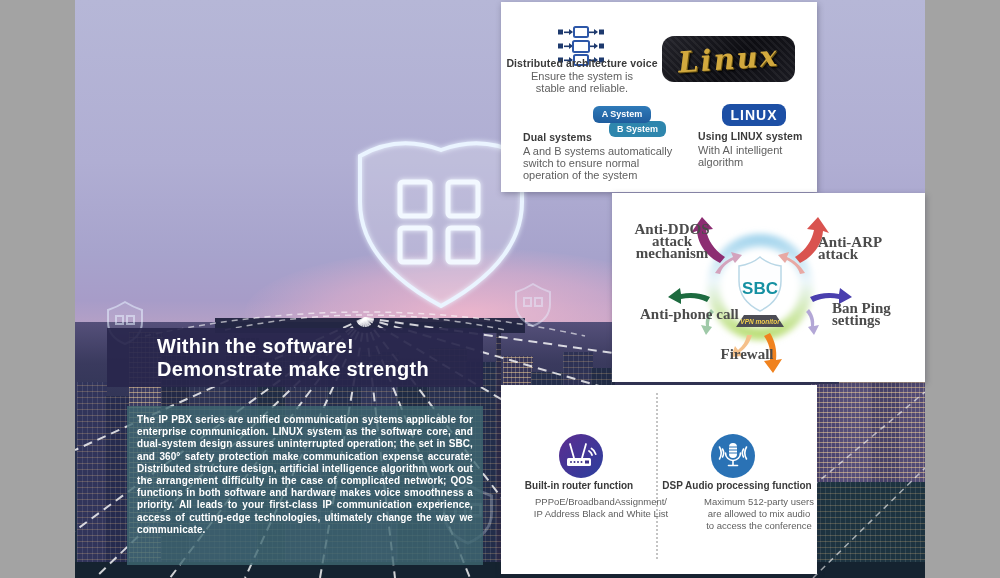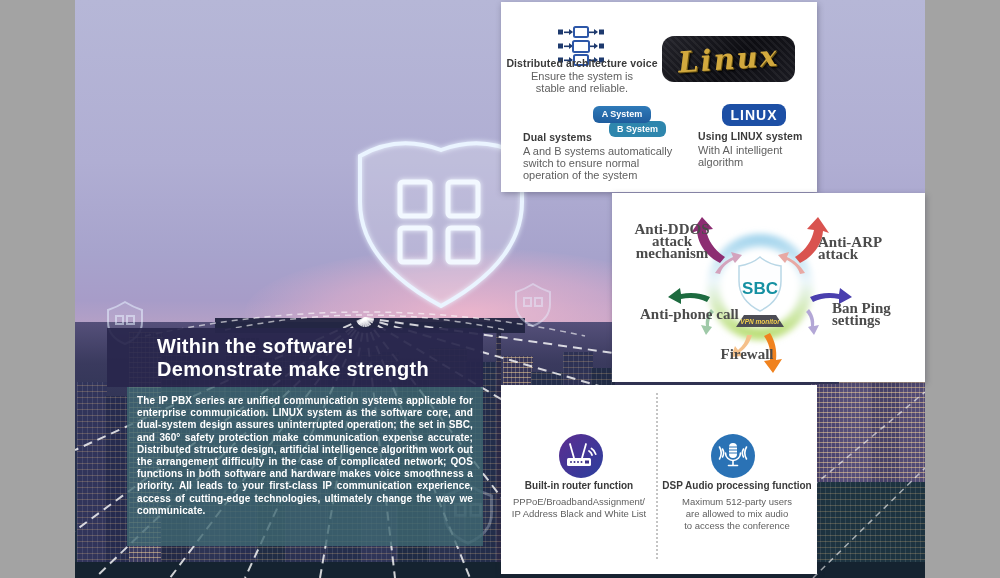--- a/index.html
+++ b/index.html
@@ -25,21 +25,21 @@
   .bridge{position:absolute;left:140px;top:318px;width:310px;height:15px;background:rgba(33,36,64,.95);}
   .strip-bottom{position:absolute;left:0;bottom:0;width:850px;height:16px;background:#152330;}
   #fanlayer{position:absolute;left:75px;top:0;width:850px;height:578px;pointer-events:none;}
   #hero-shield{position:absolute;left:277px;top:110px;pointer-events:none;}
   .mini-shield{position:absolute;pointer-events:none;}
 
   
   #title-box{position:absolute;left:107px;top:328px;width:376px;height:59px;
     background:rgba(40,38,76,.92);color:#fff;z-index:3;}
   #title-box .t{padding:7px 0 0 50px;font-size:20px;font-weight:bold;line-height:23px;letter-spacing:.3px;}
-  #para-box{position:absolute;left:127px;top:387px;width:356px;height:159px;
+  #para-box{position:absolute;left:127px;top:406px;width:356px;height:159px;
     background:rgba(62,104,114,.8);z-index:3;}
   #para-box .p{padding:8px 10px 0 10px;color:#fff;font-size:10px;font-weight:bold;line-height:12.2px;
     text-align:justify;letter-spacing:.1px;}
 
   
   .card{position:absolute;background:#fff;z-index:4;box-shadow:1px 2px 6px rgba(40,40,60,.35);}
   #card1{left:501px;top:2px;width:316px;height:190px;}
   #card2{left:612px;top:193px;width:313px;height:189px;}
   #card3{left:501px;top:385px;width:316px;height:189px;}
 
@@ -74,21 +74,21 @@
   .sbc-label{position:absolute;font-size:15px;font-weight:600;color:#4b4b4b;line-height:12px;white-space:pre-line;font-family:Liberation Serif, serif;}
   #lbl-ddos{left:8px;top:30px;width:104px;text-align:center;}
   #lbl-arp{left:206px;top:43px;}
   #lbl-ban{left:220px;top:109px;}
   #lbl-phone{left:28px;top:115px;}
   #lbl-firewall{left:85px;top:155px;width:100px;text-align:center;}
 
   
   #divider{position:absolute;left:155px;top:8px;height:166px;border-left:2px dotted #c4c4c4;}
   .fn-title{position:absolute;top:95px;font-size:10px;font-weight:bold;color:#3a3a3a;text-align:center;}
-  .fn-desc{position:absolute;top:111px;font-size:9.5px;color:#606060;line-height:12px;text-align:center;white-space:pre-line;}
+  .fn-desc{position:absolute;top:111px;font-size:9.5px;color:#606060;line-height:12px;text-align:center;white-space:pre-line;padding-left:22px;}
   #router-circle{left:58px;top:49px;}
   #dsp-circle{left:210px;top:49px;}
   #router-title{left:0;width:156px;}
   #router-desc{left:0;width:156px;}
   #dsp-title{left:156px;width:160px;}
   #dsp-desc{left:156px;width:160px;}
 
   
   #sbc-svg{position:absolute;left:0;top:0;}
 </style>

